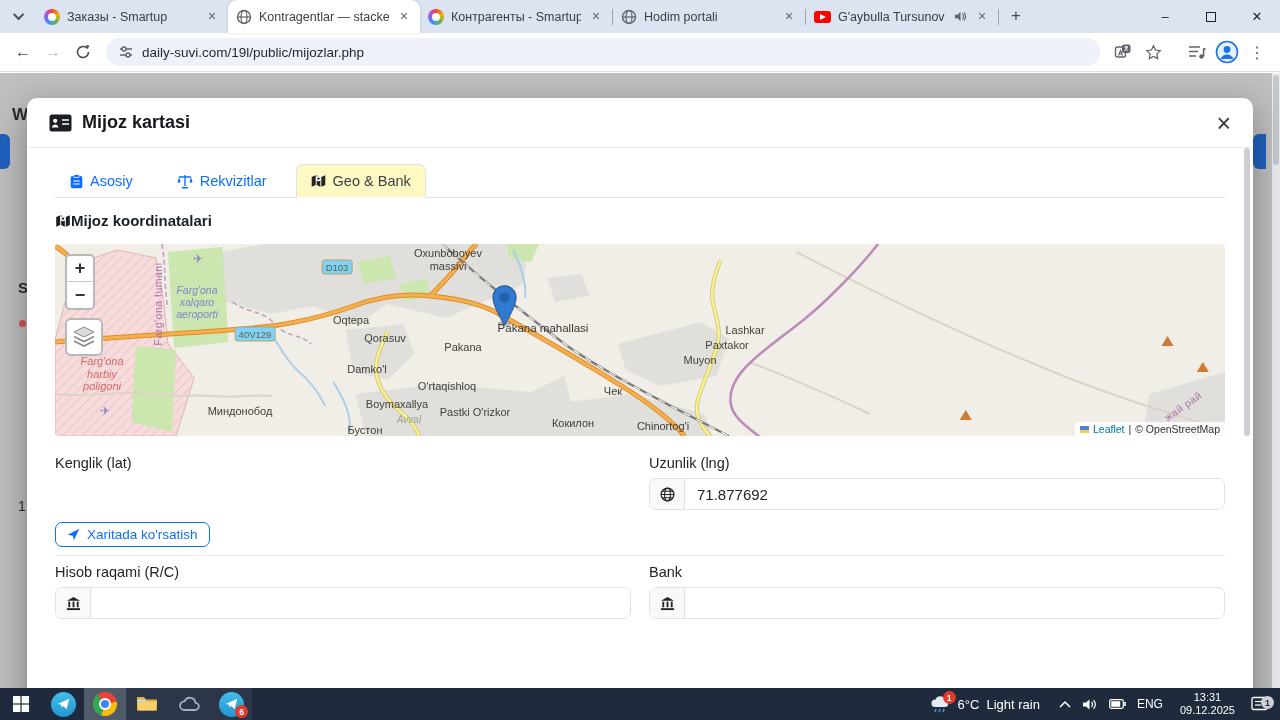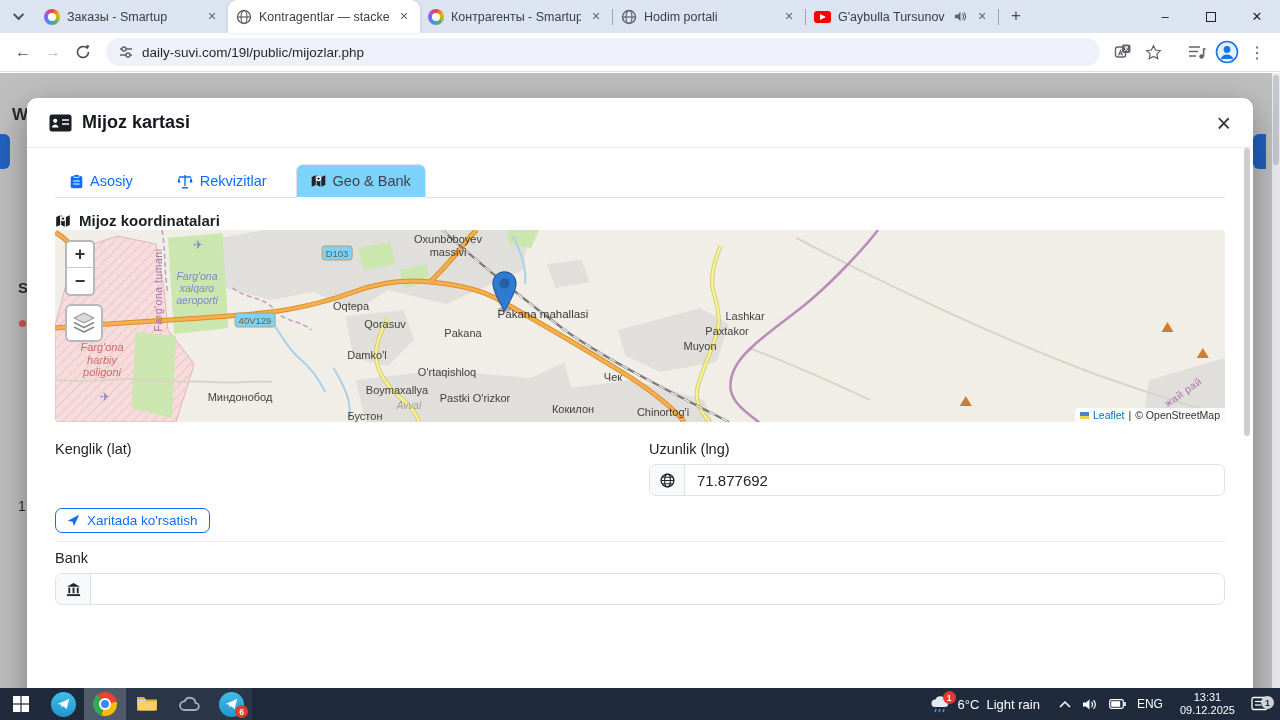--- a/index.html
+++ b/index.html
@@ -42,23 +42,23 @@
   .page-scrollthumb { position:absolute; right:1px; top:2px; width:6px; height:90px; background:#c4c7cc; border-radius:3px; }
 
   
   .modal { position:absolute; left:27px; top:25px; width:1226px; height:693px; background:#fff; border-radius:10px; box-shadow:0 10px 35px rgba(0,0,0,.35); display:flex; flex-direction:column; overflow:hidden; }
   .modal-header { display:flex; align-items:center; gap:10px; padding:14px 22px; border-bottom:1px solid #e7eaee; }
   .modal-title { font-size:18px; font-weight:bold; color:#15191d; }
   .modal-close { margin-left:auto; font-size:25px; font-weight:300; color:#393d42; line-height:20px; cursor:default; }
   .tabs-row { padding:16px 28px 0; }
   .nav-tabs { display:flex; gap:14px; border-bottom:1px solid #dee2e6; }
   .nav-link { display:flex; align-items:center; gap:7px; padding:8px 14px; font-size:14.5px; color:#0d6efd; border:1px solid transparent; border-radius:7px 7px 0 0; margin-bottom:-1px; background:transparent; }
-  .nav-link.active { color:#3d4248; background:#7dd3fc; border-color:#dee2e6 #dee2e6 #fff;align-items:center; }
+  .nav-link.active { color:#3d4248; background:#fef9c3; border-color:#dee2e6 #dee2e6 #fff;align-items:center; }
   .modal-body { flex:1; padding:0 28px; overflow:hidden; position:relative; }
-  .section-title { display:flex; align-items:center; gap:8px; margin:14px 0 1px; font-size:15px; font-weight:bold; color:#1b2025; }
+  .section-title { display:flex; align-items:center; margin:14px 0 15px; font-size:15px; font-weight:bold; color:#1b2025; }
   .modal-scrollthumb { position:absolute; right:3px; top:50px; width:6px; height:288px; background:#cdced2; border-radius:3px; }
   .modal-footer { height:54px; display:flex; align-items:center; justify-content:flex-end; gap:2px; padding:0 14px; background:#fff; }
   .btn { border:none; border-radius:7px; font-size:14.5px; padding:6px 13px; font-family:inherit; display:inline-flex; align-items:center; gap:7px; }
   .btn-grey { background:#6c757d; color:#fff; }
   .btn-blue { background:#0d6efd; color:#fff; }
 
   .form-row { display:flex; gap:18px; margin-top:19px; }
   .form-row.second { margin-top:8px; }
   .fcol { flex:1; }
   .flabel { display:block; font-size:14.5px; color:#212529; margin-bottom:7px; }
@@ -447,20 +447,35 @@
           <svg width="13" height="13" viewBox="0 0 14 14">
               <path d="M0.8,7.2 L13.2,0.8 L7.4,13.2 L6.2,8.4 Z" fill="#0d6efd"></path>
             </svg>
           <span>Xaritada ko'rsatish</span>
         </button>
 
         <hr class="divider">
 
         <div class="form-row second">
           <div class="fcol">
+            <label class="flabel">Hisob raqami (R/C)</label>
+            <div class="igroup">
+              <span class="iaddon">
+                <svg width="15" height="15" viewBox="0 0 16 16">
+                    <path d="M8,1 L15,5 H1 Z" fill="#212529"></path>
+                    <rect x="2.5" y="6" width="2" height="6" fill="#212529"></rect>
+                    <rect x="7" y="6" width="2" height="6" fill="#212529"></rect>
+                    <rect x="11.5" y="6" width="2" height="6" fill="#212529"></rect>
+                    <rect x="1" y="13" width="14" height="2" fill="#212529"></rect>
+                  </svg>
+              </span>
+              <input style="">
+            </div>
+          </div>
+          <div class="fcol">
             <label class="flabel">Bank</label>
             <div class="igroup">
               <span class="iaddon">
                 <svg width="15" height="15" viewBox="0 0 16 16">
                     <path d="M8,1 L15,5 H1 Z" fill="#212529"></path>
                     <rect x="2.5" y="6" width="2" height="6" fill="#212529"></rect>
                     <rect x="7" y="6" width="2" height="6" fill="#212529"></rect>
                     <rect x="11.5" y="6" width="2" height="6" fill="#212529"></rect>
                     <rect x="1" y="13" width="14" height="2" fill="#212529"></rect>
                   </svg>

